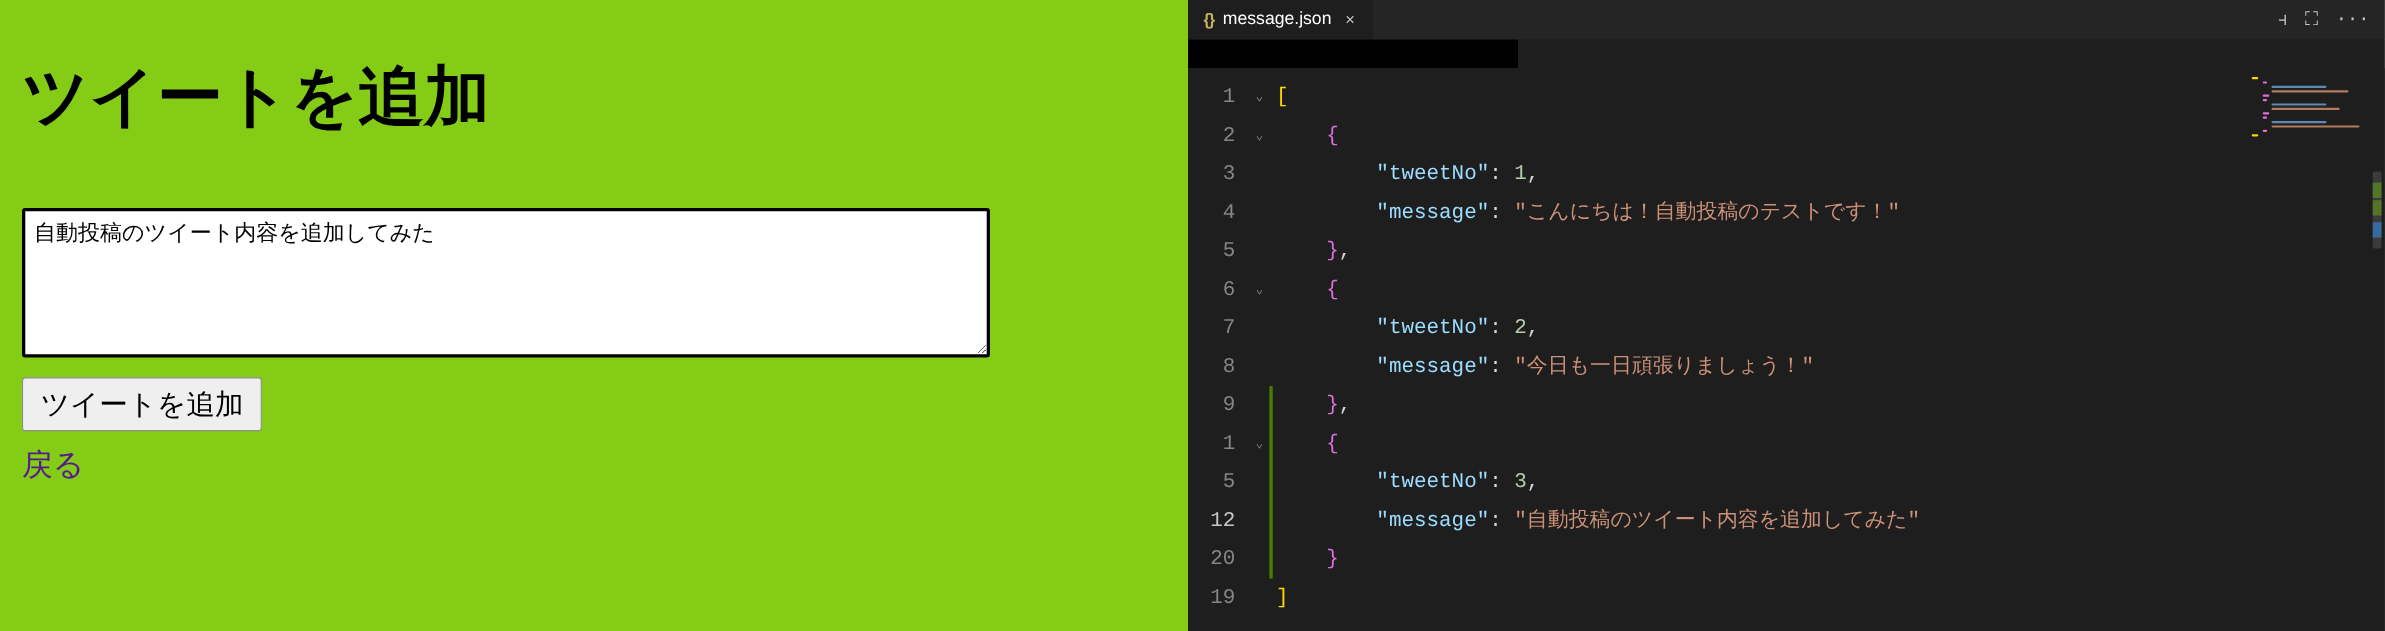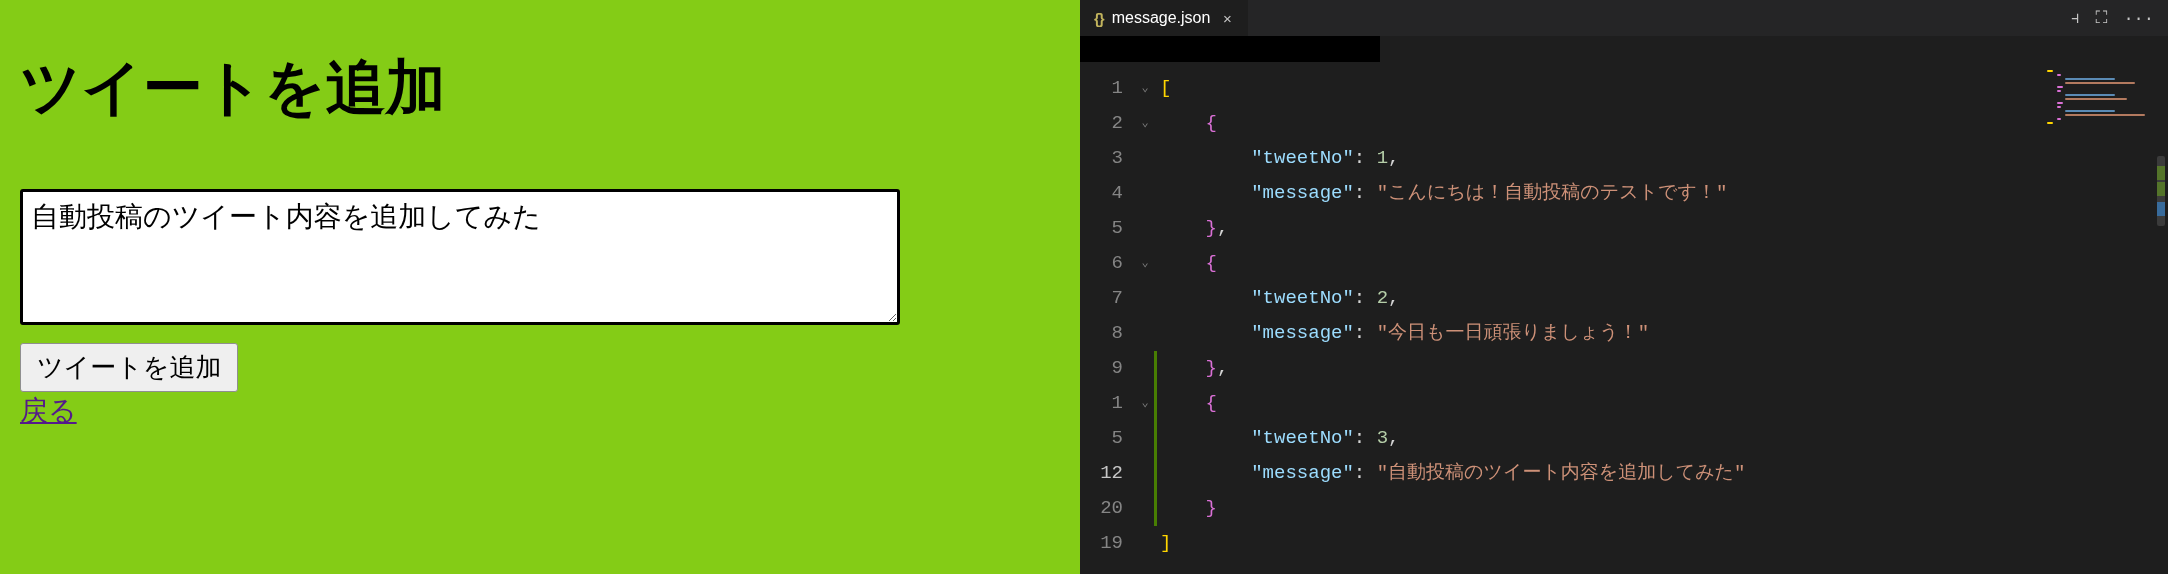--- a/index.html
+++ b/index.html
@@ -27,42 +27,42 @@
     font-size: 60px;
     font-weight: 900;
     margin: 30px 0 60px 0;
     letter-spacing: 0;
   }
   .tweet-textarea {
     width: 880px;
     height: 136px;
     border: 3px solid #000000;
     border-radius: 3px;
-    font-size: 28px;
+    font-size: 20px;
     padding: 6px 8px;
     font-family: inherit;
     resize: both;
     background: #ffffff;
     display: block;
   }
   .add-btn {
     margin-top: 18px;
     font-size: 26px;
     padding: 6px 16px;
     background: #efefef;
     border: 1px solid #8f8f8f;
     border-radius: 3px;
     font-family: inherit;
     cursor: pointer;
   }
   .back-link {
     display: inline-block;
+    margin-top: 12px;
     font-size: 28px;
     color: #551a8b;
-    text-decoration: underline;
     cursor: pointer;
   }
 
   
   .right-pane {
     flex: 1;
     height: 100%;
     background: #1e1e1e;
     display: flex;
     flex-direction: column;

